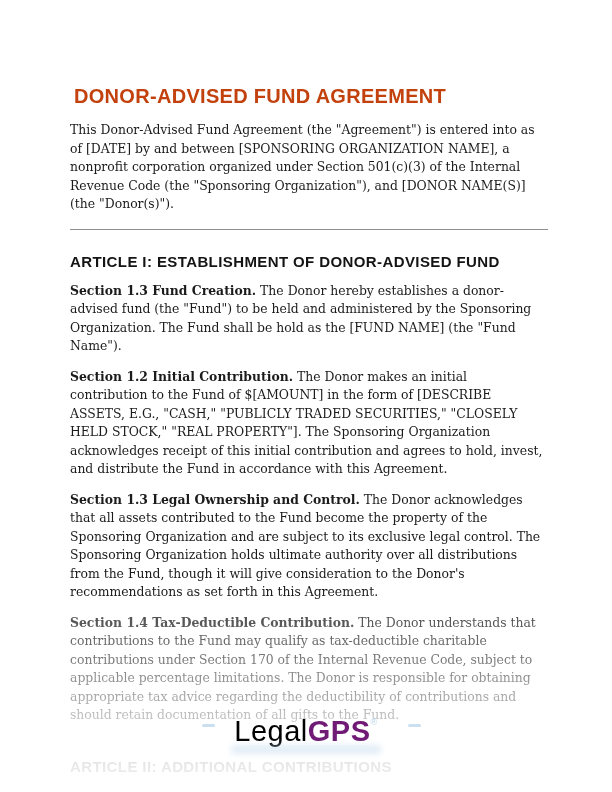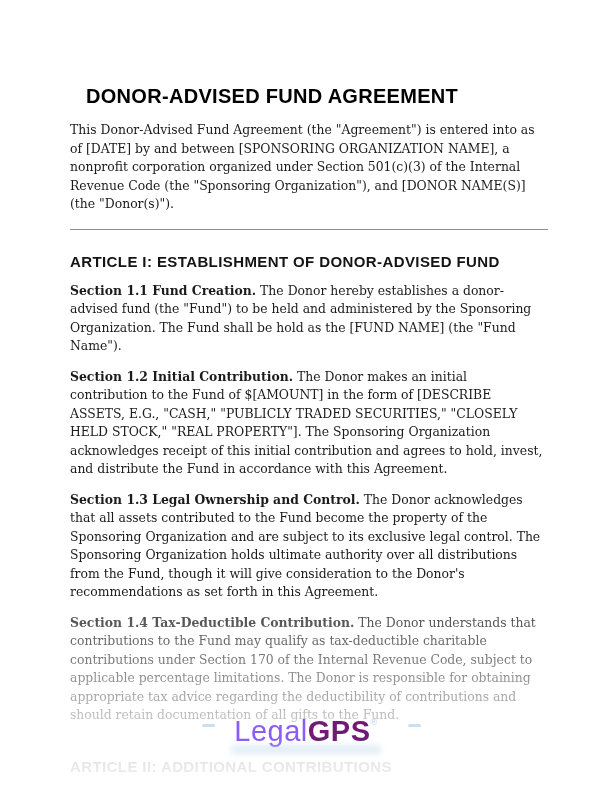--- a/index.html
+++ b/index.html
@@ -12,27 +12,27 @@
     font-family: "DejaVu Serif", serif;
     color: #1b1b1b;
   }
   .content {
     position: absolute;
     left: 70px;
     width: 478px;
     top: 0;
   }
   .doc-title {
-    margin: 84px 0 0 16px;
+    margin: 84px 0 0 4px;
     font-family: "Liberation Sans", sans-serif;
     font-weight: 700;
     font-size: 20px;
     line-height: 24px;
     letter-spacing: 0.3px;
-    color: #000000;
+    color: #c2410c;
   }
   .intro {
     margin: 13px 0 0 0;
     font-size: 12.4px;
     line-height: 18.5px;
   }
   .divider {
     margin: 15px 0 0 0;
     border: none;
     border-top: 1px solid #8f8f8f;
@@ -74,21 +74,21 @@
     text-align: center;
     font-family: "Liberation Sans", sans-serif;
   }
   .logo {
     display: inline-block;
     font-size: 29px;
     line-height: 36px;
     letter-spacing: 0.5px;
     white-space: nowrap;
   }
-  .logo-light { font-weight: 400; color: #8b5cf6; }
+  .logo-light { font-weight: 400; color: #000000; }
   .logo-bold  { font-weight: 700; color: #701a75; }
   .logo-reg {
     font-size: 9px;
     color: #b7d2e9;
     vertical-align: 16px;
     font-weight: 400;
   }
   .logo-dash {
     position: absolute;
     top: 20px;
@@ -119,21 +119,21 @@
   <div class="content">
 
     <h1 class="doc-title">DONOR-ADVISED FUND AGREEMENT</h1>
 
     <p class="intro">This Donor-Advised Fund Agreement (the "Agreement") is entered into as of [DATE] by and between [SPONSORING ORGANIZATION NAME], a nonprofit corporation organized under Section 501(c)(3) of the Internal Revenue Code (the "Sponsoring Organization"), and [DONOR NAME(S)] (the "Donor(s)").</p>
 
     <hr class="divider">
 
     <h2 class="article-heading">ARTICLE I: ESTABLISHMENT OF DONOR-ADVISED FUND</h2>
 
-    <p class="section"><span class="sec-label">Section 1.1 Fund Creation.</span> <span>The Donor hereby establishes a donor-advised fund (the "Fund") to be held and administered by the Sponsoring Organization. The Fund shall be hold as the [FUND NAME] (the "Fund Name").</span></p>
+    <p class="section"><span class="sec-label">Section 1.3 Fund Creation.</span> <span>The Donor hereby establishes a donor-advised fund (the "Fund") to be held and administered by the Sponsoring Organization. The Fund shall be hold as the [FUND NAME] (the "Fund Name").</span></p>
 
     <p class="section"><span class="sec-label">Section 1.2 Initial Contribution.</span> <span>The Donor makes an initial contribution to the Fund of $[AMOUNT] in the form of [DESCRIBE ASSETS, E.G., "CASH," "PUBLICLY TRADED SECURITIES," "CLOSELY HELD STOCK," "REAL PROPERTY"]. The Sponsoring Organization acknowledges receipt of this initial contribution and agrees to hold, invest, and distribute the Fund in accordance with this Agreement.</span></p>
 
     <p class="section"><span class="sec-label">Section 1.3 Legal Ownership and Control.</span> <span>The Donor acknowledges that all assets contributed to the Fund become the property of the Sponsoring Organization and are subject to its exclusive legal control. The Sponsoring Organization holds ultimate authority over all distributions from the Fund, though it will give consideration to the Donor's recommendations as set forth in this Agreement.</span></p>
 
     <div class="fade-zone">
       <p class="section"><span class="sec-label">Section 1.4 Tax-Deductible Contribution.</span> <span>The Donor understands that contributions to the Fund may qualify as tax-deductible charitable contributions under Section 170 of the Internal Revenue Code, subject to applicable percentage limitations. The Donor is responsible for obtaining appropriate tax advice regarding the deductibility of contributions and should retain documentation of all gifts to the Fund.</span></p>
 
       <h2 class="article-heading">ARTICLE II: ADDITIONAL CONTRIBUTIONS</h2>
 

